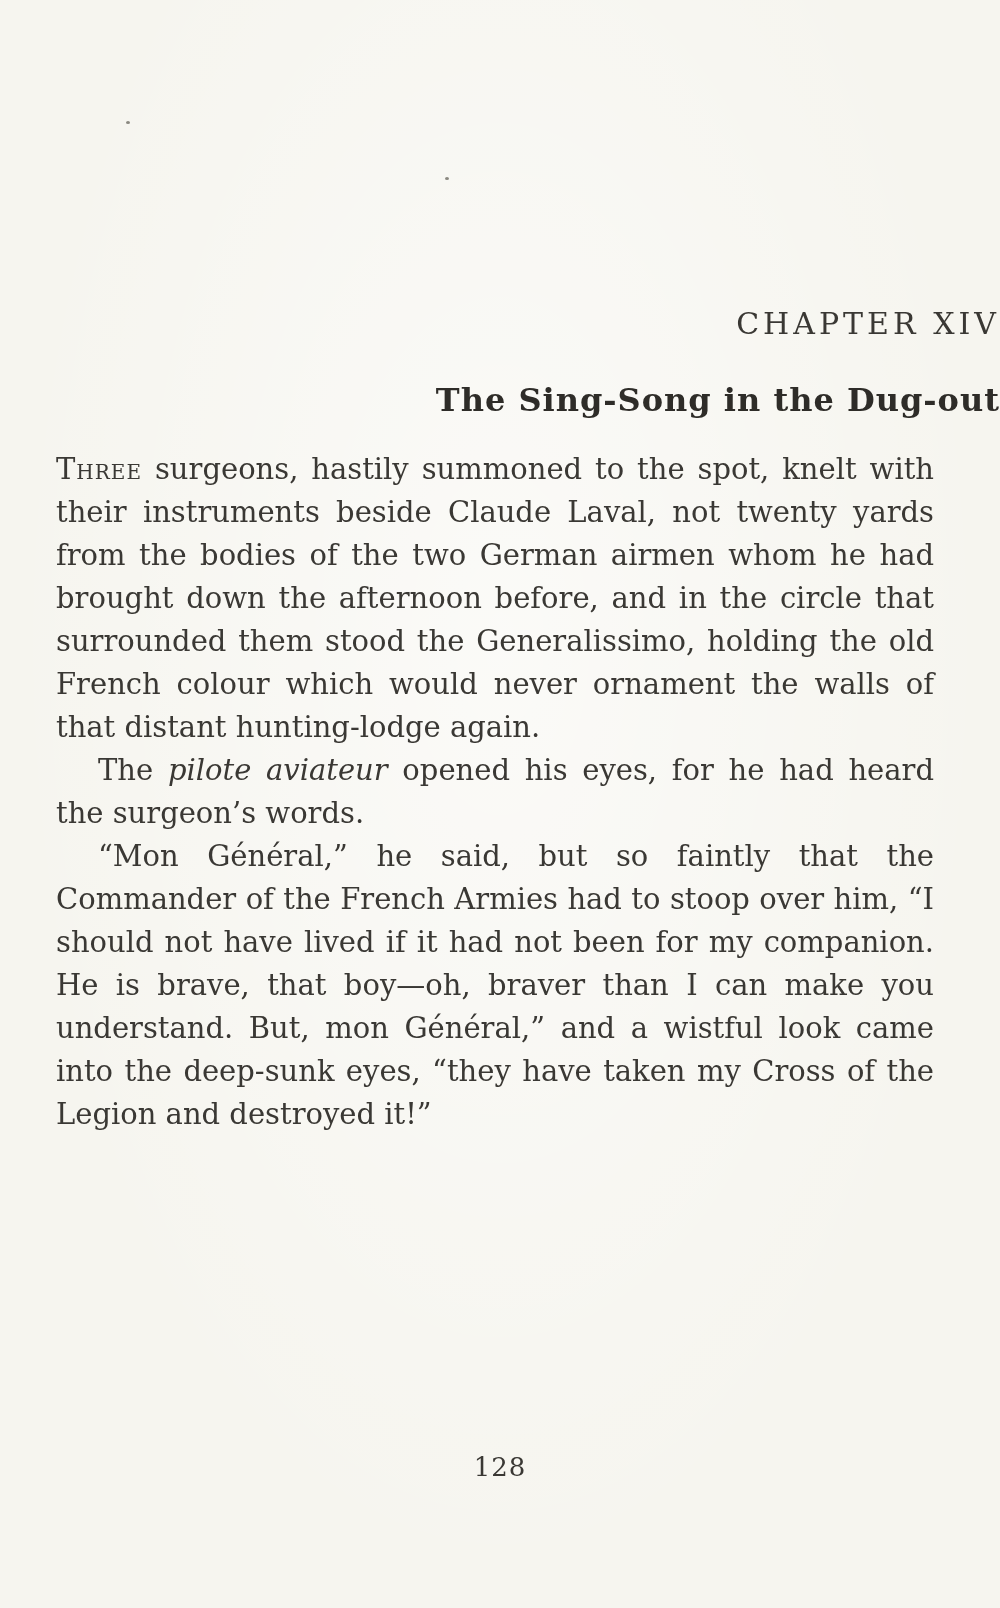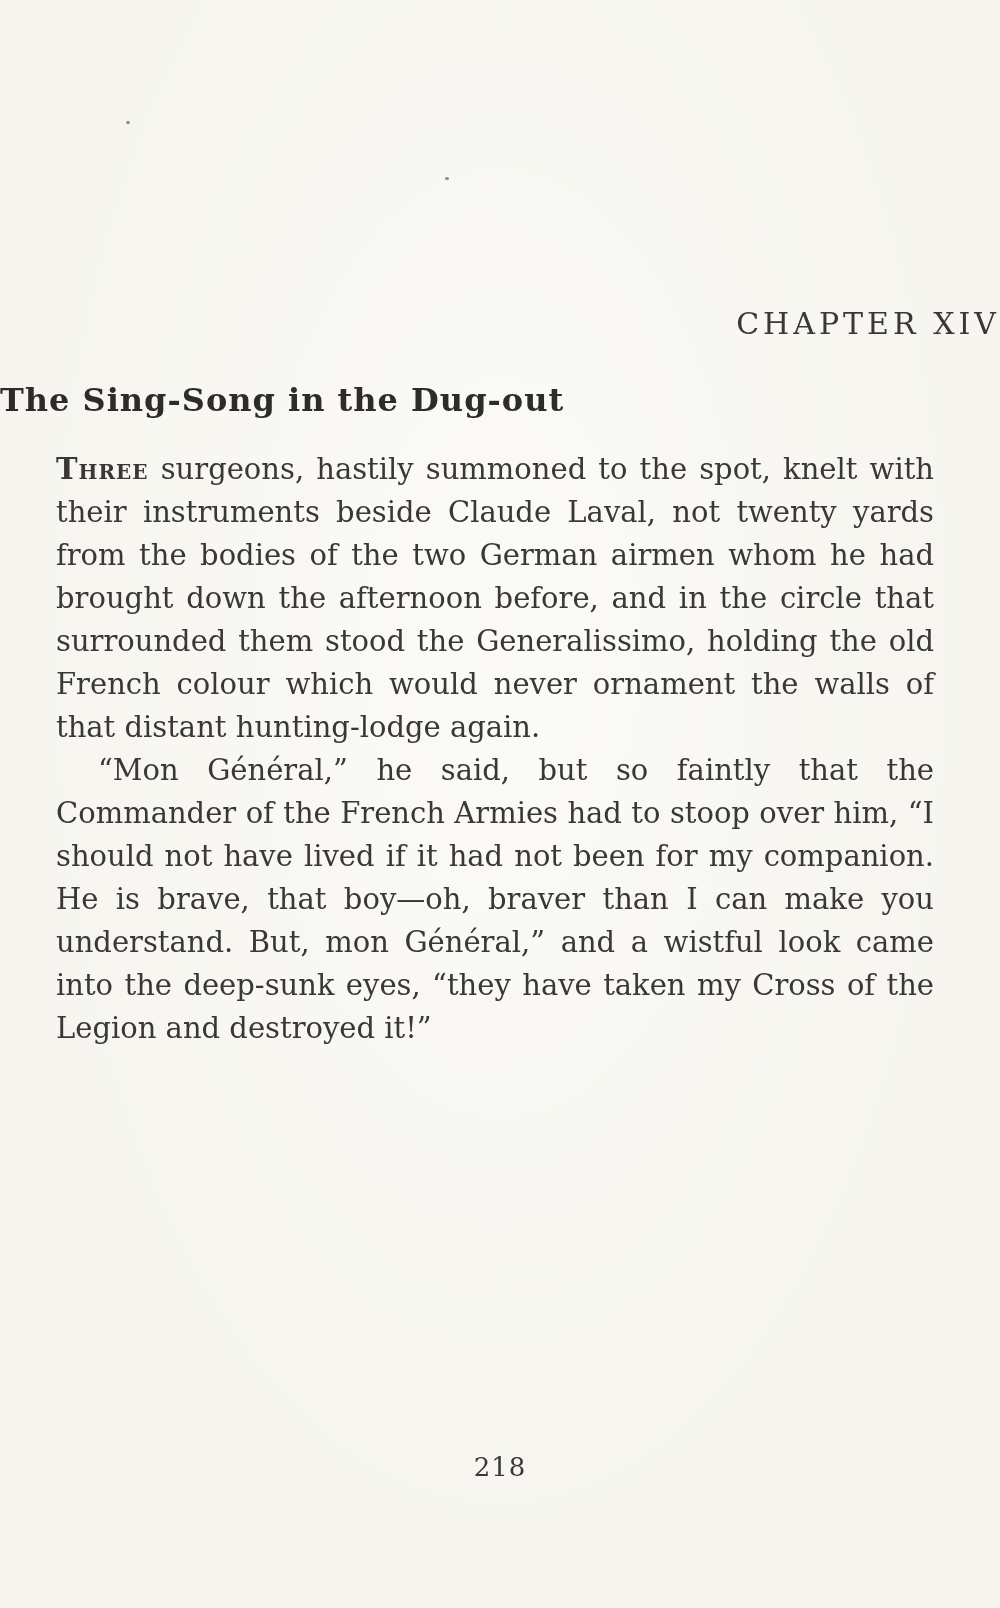--- a/index.html
+++ b/index.html
@@ -38,21 +38,21 @@
     text-align: right;
     font-size: 30px;
     letter-spacing: 4px;
     color: var(--ink, #35332f);
   }
   .chapter-title {
     position: absolute;
     top: 381px;
     left: 0;
     width: 100%;
-    text-align: left;
+    text-align: right;
     font-size: 32px;
     font-weight: bold;
     letter-spacing: 1px;
     color: var(--ink-dark, #2e2c28);
   }
   .body-text {
     position: absolute;
     top: 448px;
     left: 56px;
     width: 878px;
@@ -64,21 +64,20 @@
   .body-text p {
     margin: 0;
     padding: 0;
   }
   .body-text p.indent {
     text-indent: 42px;
   }
   .smallcaps {
     font-variant-caps: small-caps;
     letter-spacing: 1px;
-    font-weight: bold;
   }
   .italic {
     font-style: italic;
   }
   .page-number {
     position: absolute;
     top: 1452px;
     left: 0;
     width: 100%;
     text-align: center;
@@ -93,17 +92,18 @@
 <div class="page">
   <span class="speck speck-1"></span>
   <span class="speck speck-2"></span>
 
   <div class="chapter-heading">CHAPTER XIV</div>
 
   <div class="chapter-title">The Sing-Song in the Dug-out</div>
 
   <div class="body-text">
       <p class=""><span class="smallcaps">Three</span><span> surgeons, hastily summoned to the spot, knelt with their instruments beside Claude Laval, not twenty yards from the bodies of the two German airmen whom he had brought down the afternoon before, and in the circle that surrounded them stood the Generalissimo, holding the old French colour which would never ornament the walls of that distant hunting-lodge again.</span></p>
+      <p class="indent"><span>The </span><span class="italic">pilote aviateur</span><span> opened his eyes, for he had heard the surgeon’s words.</span></p>
       <p class="indent"><span>“Mon Général,” he said, but so faintly that the Commander of the French Armies had to stoop over him, “I should not have lived if it had not been for my companion.  He is brave, that boy—oh, braver than I can make you understand.  But, mon Général,” and a wistful look came into the deep-sunk eyes, “they have taken my Cross of the Legion and destroyed it!”</span></p>
     </div>
 
-  <div class="page-number">218</div>
+  <div class="page-number">128</div>
 </div>
 
 </body></html>

